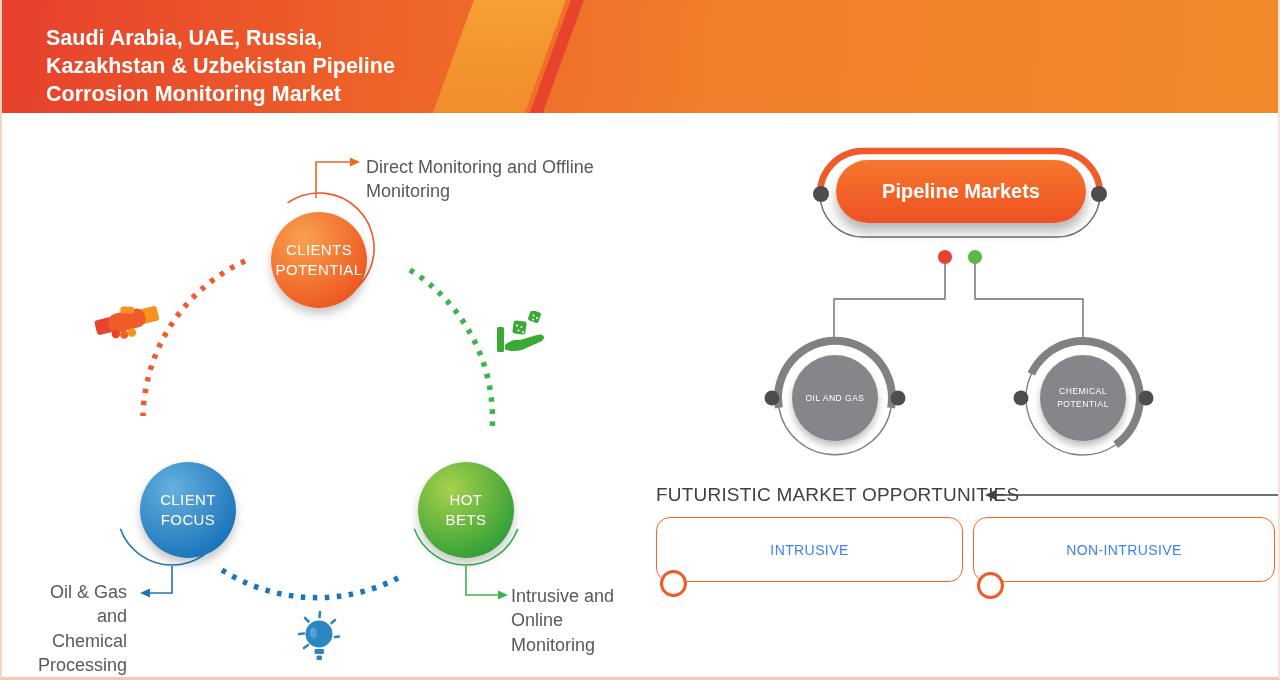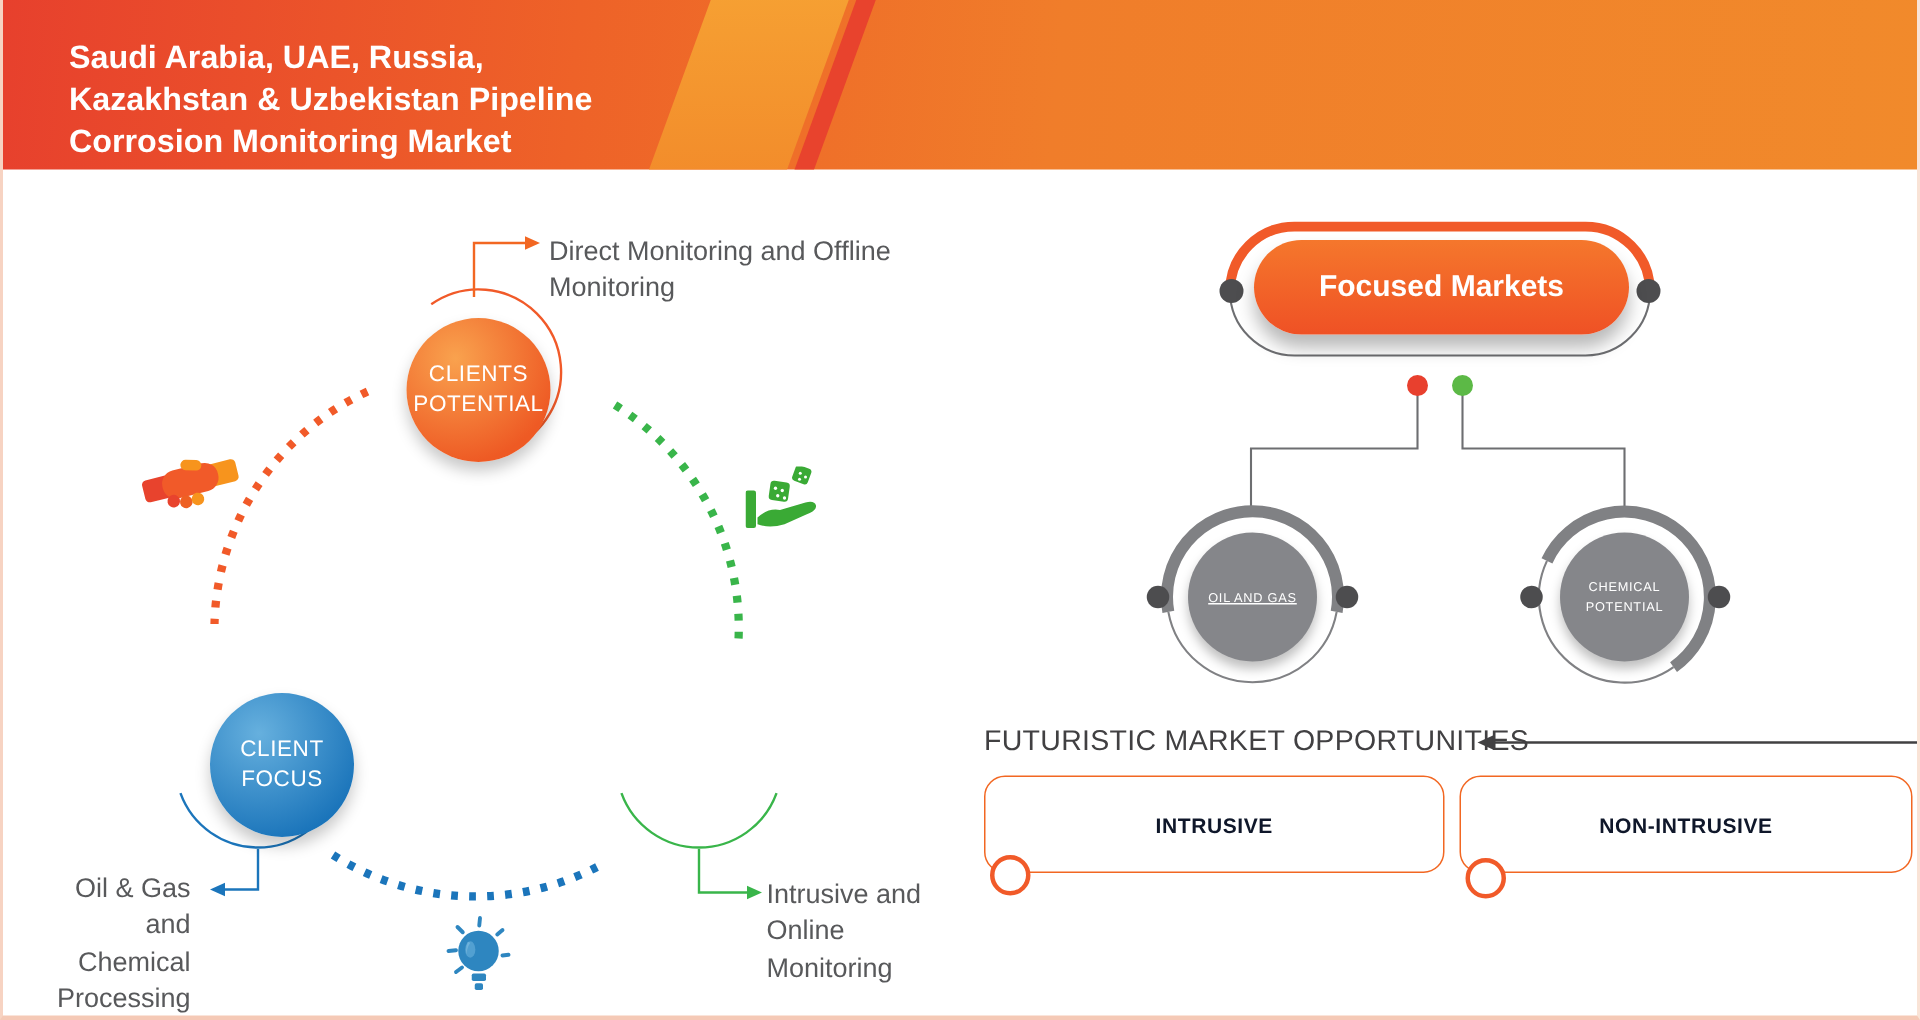--- a/index.html
+++ b/index.html
@@ -35,22 +35,22 @@
         justify-content:center;color:#fff;font-size:20px;font-weight:700;z-index:2;
         box-shadow:0 9px 12px rgba(0,0,0,.28);}
   .gray-node{position:absolute;width:86px;height:86px;border-radius:50%;background:#85868a;
         display:flex;align-items:center;justify-content:center;text-align:center;color:#fff;
         font-size:8.5px;letter-spacing:.5px;line-height:1.5;z-index:2;
         box-shadow:0 5px 7px rgba(0,0,0,.25);}
   
   .opp-head{position:absolute;left:656px;top:484px;color:#414042;font-size:19px;
         font-weight:500;letter-spacing:.2px;z-index:2;}
   .opp-box{position:absolute;top:517px;height:63px;border:1.6px solid #f26722;border-radius:14px;
-        display:flex;align-items:center;justify-content:center;color:#0f172a;
-        font-size:14px;font-weight:700;letter-spacing:.4px;background:#fff;z-index:2;}
+        display:flex;align-items:center;justify-content:center;color:#3b82f6;
+        font-size:14px;font-weight:400;letter-spacing:.4px;background:#fff;z-index:2;}
   .opp-dot{position:absolute;width:21px;height:21px;border-radius:50%;background:#fff;
         border:3.2px solid #f15a29;z-index:3;}
   .icon{position:absolute;z-index:2;}
 </style>
 </head>
 <body>
 
 <div class="page">
 
   <div class="header">
@@ -101,20 +101,22 @@
     <circle cx="1146" cy="398" r="7.5" fill="#4d4d4f"></circle>
 
     <line x1="996" y1="495" x2="1278" y2="495" stroke="#414042" stroke-width="1.6"></line>
     <polygon points="996,490 985,495 996,500" fill="#414042"></polygon>
   </svg>
 
   <div class="node node-orange preline" style="left:271px;top:212px;">CLIENTS
 POTENTIAL</div>
   <div class="node node-blue preline" style="left:140px;top:462px;">CLIENT
 FOCUS</div>
+  <div class="node node-green preline" style="left:418px;top:462px;">HOT
+BETS</div>
 
   <div class="ann" style="left:366px;top:155px;width:270px;">Direct Monitoring and Offline Monitoring</div>
   <div class="ann preline" style="left:511px;top:584px;width:140px;">Intrusive and
 Online Monitoring</div>
   <div class="ann preline" style="left:25px;top:580px;width:102px;text-align:right;">Oil &amp; Gas
 and Chemical
 Processing</div>
 
   <svg class="icon" style="left:94px;top:297px;" width="66" height="48" viewBox="0 0 66 46">
     <g transform="rotate(-14 33 23)">
@@ -155,23 +157,23 @@
       <line x1="40" y1="27" x2="44" y2="26.5"></line>
       <line x1="9" y1="38" x2="13" y2="35"></line>
     </g>
     <circle cx="24" cy="24" r="13.5" fill="#2e86c0"></circle>
     <path d="M17 18 Q14.5 23 17 28 Q15 23.5 18.5 18.5 Z" fill="#bfe0f2"></path>
     <ellipse cx="18.5" cy="23" rx="3.4" ry="5.5" fill="#5ba6d4" opacity="0.8"></ellipse>
     <rect x="19.5" y="39" width="9.5" height="5" rx="1.2" fill="#2e86c0"></rect>
     <rect x="21.5" y="45.5" width="5.5" height="4.5" rx="1.2" fill="#2e86c0"></rect>
   </svg>
 
-  <div class="pill">Focused Markets</div>
+  <div class="pill">Pipeline Markets</div>
 
-  <div class="gray-node" style="left:792px;top:355px;text-decoration:underline;">OIL AND GAS</div>
+  <div class="gray-node" style="left:792px;top:355px;">OIL AND GAS</div>
   <div class="gray-node preline" style="left:1040px;top:355px;">CHEMICAL
 POTENTIAL</div>
 
   <div class="opp-head">FUTURISTIC MARKET OPPORTUNITIES</div>
 
   <div class="opp-box" style="left:656px;width:305px;">INTRUSIVE</div>
   <div class="opp-box" style="left:973px;width:300px;">NON-INTRUSIVE</div>
   <div class="opp-dot" style="left:660px;top:570px;"></div>
   <div class="opp-dot" style="left:977px;top:572px;"></div>
 

